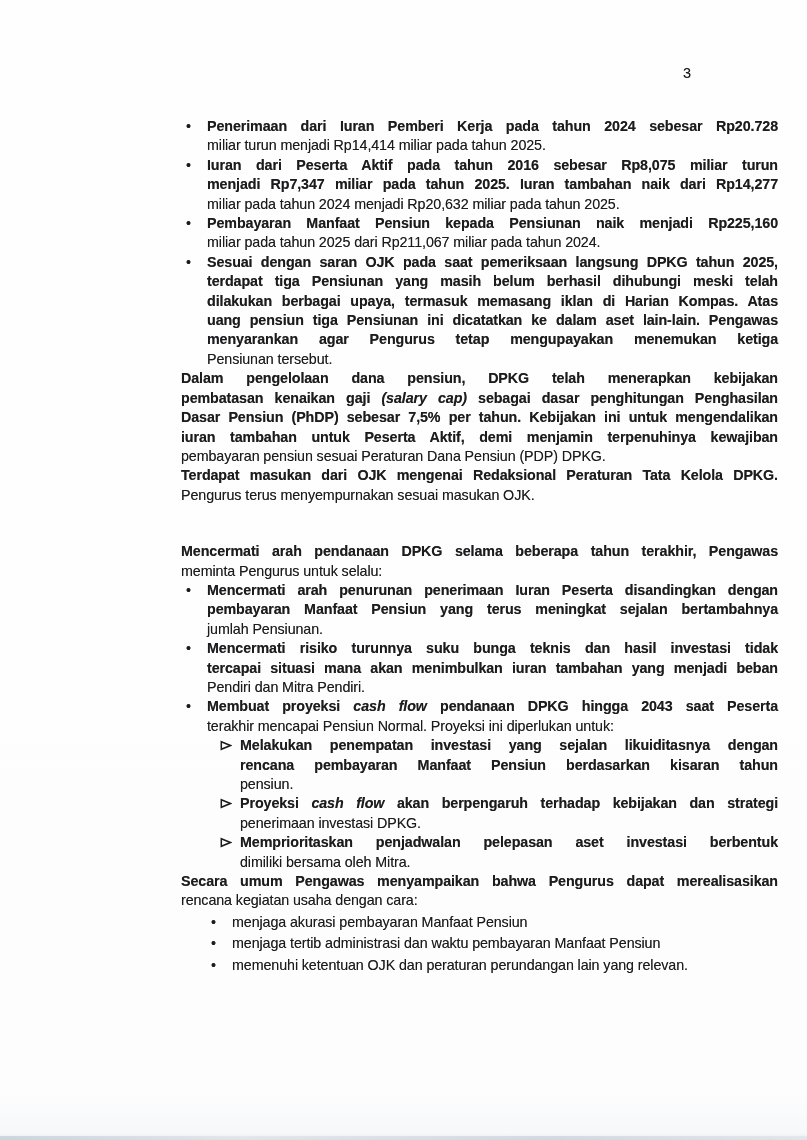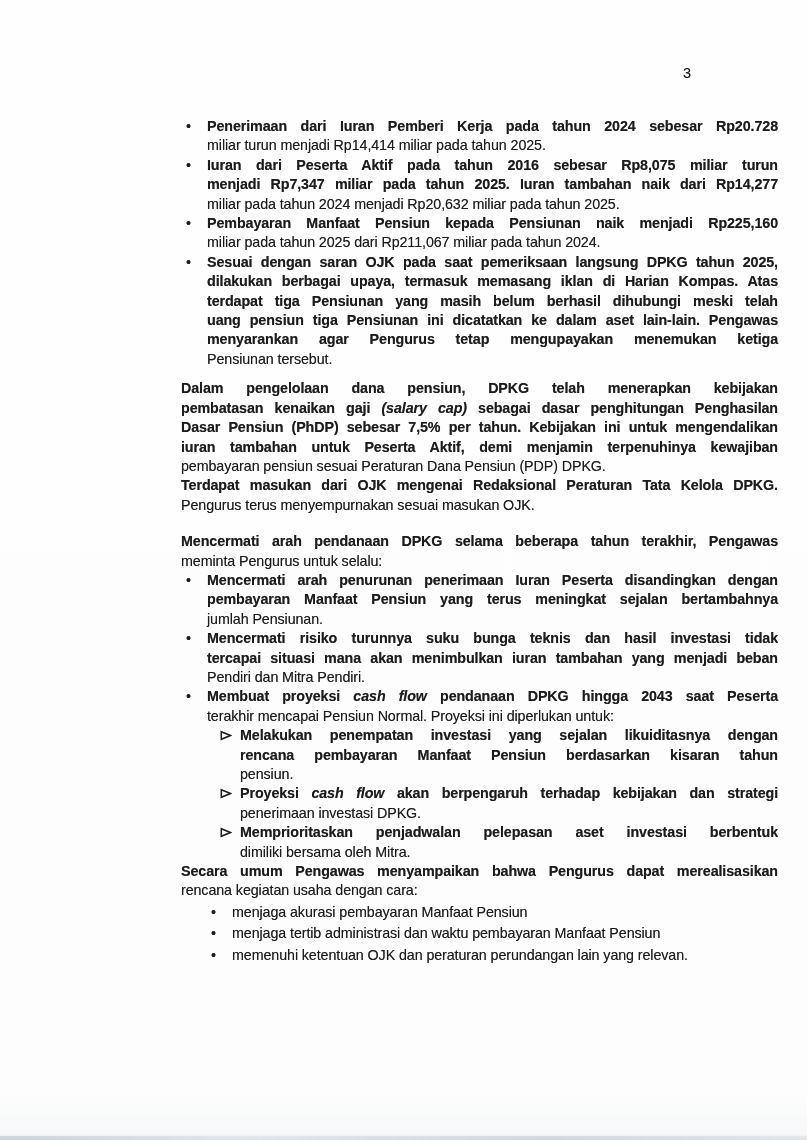--- a/index.html
+++ b/index.html
@@ -17,22 +17,22 @@
   }
   .page-number{position:absolute;top:64px;left:683px;font-size:14.5px;}
   .content{position:absolute;left:181px;top:117px;width:597px;}
   section,p{margin:0;padding:0;}
   .li{display:flex;align-items:flex-start;}
   .mk{flex:0 0 26px;padding-left:5px;box-sizing:border-box;}
   .tx{flex:1;min-width:0;}
   .jl{text-align:justify;text-align-last:justify;font-weight:bold;}
   .sub .mk{flex:0 0 20px;margin-left:13px;padding-left:0;}
   .arrow-mk svg{display:block;margin-top:4px;}
-  .gap-a{margin-top:10px;}
-  .gap-b{margin-top:17px;}
+  .gap-a{}
+  .gap-b{margin-top:37px;}
   .closing-list .li{margin-top:2px;}
   .closing-list .mk{flex:0 0 23px;margin-left:28px;padding-left:2px;box-sizing:border-box;}
   .it{font-style:italic;}
   .scan-edge{
     position:absolute;left:0;right:0;bottom:0;height:4px;
     background:linear-gradient(90deg,rgba(176,192,204,.55),rgba(204,214,222,.35) 30%,rgba(183,197,208,.5) 68%,rgba(208,217,224,.4));
     filter:blur(.6px);
   }
 </style>
 </head>
@@ -64,22 +64,22 @@
         <span class="mk">•</span>
         <div class="tx">
           <div class="jl">Pembayaran Manfaat Pensiun kepada Pensiunan naik menjadi Rp225,160</div>
           <div>miliar pada tahun 2025 dari Rp211,067 miliar pada tahun 2024.</div>
         </div>
       </div>
       <div class="li">
         <span class="mk">•</span>
         <div class="tx">
           <div class="jl">Sesuai dengan saran OJK pada saat pemeriksaan langsung DPKG tahun 2025,</div>
+          <div class="jl">terdapat tiga Pensiunan yang masih belum berhasil dihubungi meski telah</div>
           <div class="jl">dilakukan berbagai upaya, termasuk memasang iklan di Harian Kompas. Atas</div>
-          <div class="jl">terdapat tiga Pensiunan yang masih belum berhasil dihubungi meski telah</div>
           <div class="jl">uang pensiun tiga Pensiunan ini dicatatkan ke dalam aset lain-lain. Pengawas</div>
           <div class="jl">menyarankan agar Pengurus tetap mengupayakan menemukan ketiga</div>
           <div>Pensiunan tersebut.</div>
         </div>
       </div>
     </section>
 
     <p class="gap-a">
       <span class="jl" style="display:block">Dalam pengelolaan dana pensiun, DPKG telah menerapkan kebijakan</span>
       <span class="jl" style="display:block"><span>pembatasan kenaikan gaji </span><span class="it">(salary cap)</span><span> sebagai dasar penghitungan Penghasilan</span></span>

